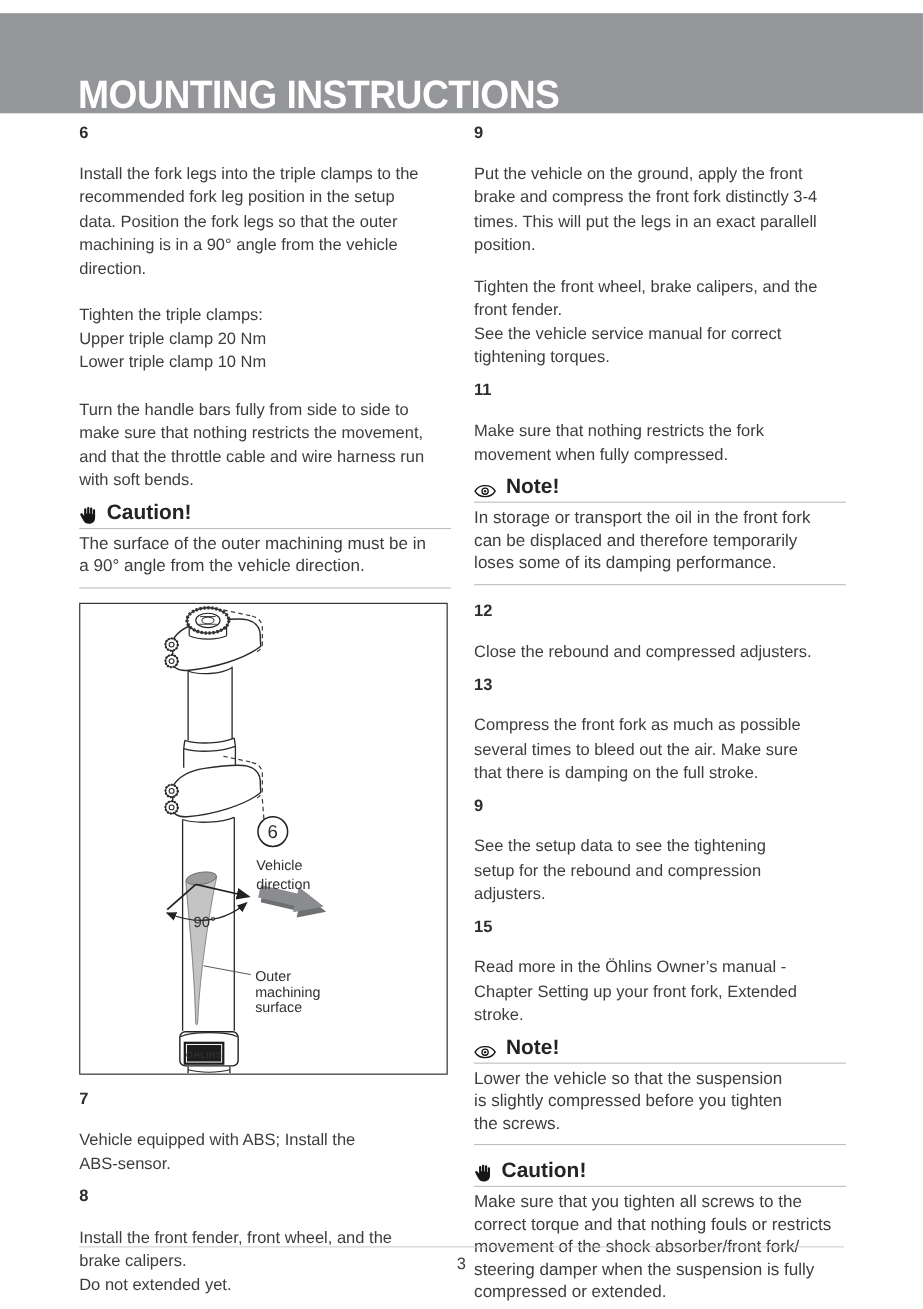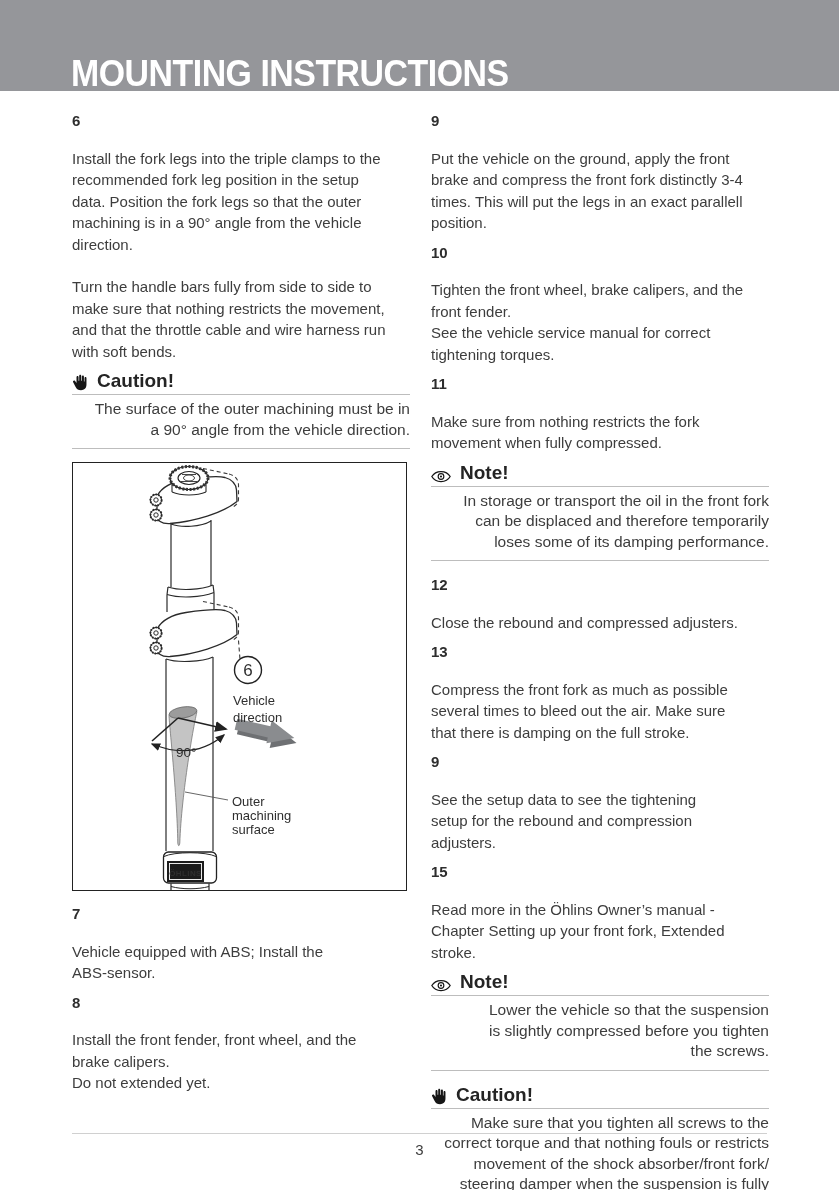--- a/index.html
+++ b/index.html
@@ -1,29 +1,29 @@
 <!DOCTYPE html>
 <html><head>
 <meta charset="utf-8">
 <style>
   html,body{margin:0;padding:0;background:#ffffff;}
   .page{position:relative;width:839px;height:1190px;background:#fff;overflow:hidden;
         font-family:"Liberation Sans",sans-serif;color:#3d3d3d;}
-  .topbar{position:absolute;left:0;top:0;width:839px;height:91px;background:#95969a;}
+  .topbar{position:absolute;left:0;top:12px;width:839px;height:91px;background:#95969a;}
   .topbar h1{position:absolute;left:71px;bottom:-4px;margin:0;font-size:36px;font-weight:700;
              color:#ffffff;letter-spacing:-.5px;white-space:nowrap;
              transform:scaleX(.94);transform-origin:left bottom;}
   .col{position:absolute;top:110px;width:338px;}
   .col-left{left:72px;}
   .col-right{left:431px;}
   .num{font-size:15px;font-weight:700;color:#2d2d2d;line-height:21.5px;margin:0 0 2px;}
   .body{font-size:15px;color:#3d3d3d;line-height:21.5px;margin:16px 0 21px;white-space:pre;}
   .step{margin-bottom:8px;}
   .step .body:last-child{margin-bottom:0;}
-  .adm{margin:5px 0 13px;text-align:right;}
+  .adm{margin:5px 0 13px;}
   .adm-head{display:flex;align-items:flex-end;gap:9px;border-bottom:1px solid #bdbdbd;
             padding-bottom:3px;}
   .adm-title{font-size:19px;font-weight:700;color:#242424;line-height:21px;}
   .icon{display:inline-flex;align-items:center;flex:none;}
   .adm-body{font-size:15.5px;color:#3d3d3d;line-height:20.5px;
             padding:4px 0 8px;border-bottom:1px solid #bdbdbd;white-space:pre;}
   .fig{margin:13px 0 12px;border:1.5px solid #222;width:333px;height:427px;background:#fff;}
   .fig svg{display:block;}
   .fig text{font-family:"Liberation Sans",sans-serif;fill:#2f2f2f;}
   .footer-line{position:absolute;left:72px;top:1133px;width:695px;height:1px;background:#d0d0d0;}
@@ -41,20 +41,23 @@
 
   <section class="col col-left">
 
     <div class="step">
       <p class="num">6</p>
       <p class="body">Install the fork legs into the triple clamps to the
 recommended fork leg position in the setup
 data. Position the fork legs so that the outer
 machining is in a 90° angle from the vehicle
 direction.</p>
+      <p class="body">Tighten the triple clamps:
+Upper triple clamp 20 Nm
+Lower triple clamp 10 Nm</p>
       <p class="body">Turn the handle bars fully from side to side to
 make sure that nothing restricts the movement,
 and that the throttle cable and wire harness run
 with soft bends.</p>
     </div>
 
     <div class="adm">
       <div class="adm-head">
         <span class="icon">
           <svg width="16" height="17" viewBox="0 0 22 23" aria-hidden="true">
@@ -203,30 +206,29 @@
 
     <div class="step">
       <p class="num">9</p>
       <p class="body">Put the vehicle on the ground, apply the front
 brake and compress the front fork distinctly 3-4
 times. This will put the legs in an exact parallell
 position.</p>
     </div>
 
     <div class="step">
-      <p class="num">10</p>
       <p class="body">Tighten the front wheel, brake calipers, and the
 front fender.
 See the vehicle service manual for correct
 tightening torques.</p>
     </div>
 
     <div class="step">
       <p class="num">11</p>
-      <p class="body">Make sure from nothing restricts the fork
+      <p class="body">Make sure that nothing restricts the fork
 movement when fully compressed.</p>
     </div>
 
     <div class="adm">
       <div class="adm-head">
         <span class="icon">
           <svg width="20" height="13" viewBox="0 0 24 15" aria-hidden="true">
             <path d="M12,1.5 C17,1.5 21,4 23,7.5 C21,11 17,13.5 12,13.5 C7,13.5 3,11 1,7.5 C3,4 7,1.5 12,1.5 Z" fill="none" stroke="#161616" stroke-width="1.5"></path>
             <circle cx="12" cy="7.5" r="3.4" fill="none" stroke="#161616" stroke-width="1.4"></circle>
             <circle cx="12" cy="7.5" r="1.3" fill="#161616"></circle>

